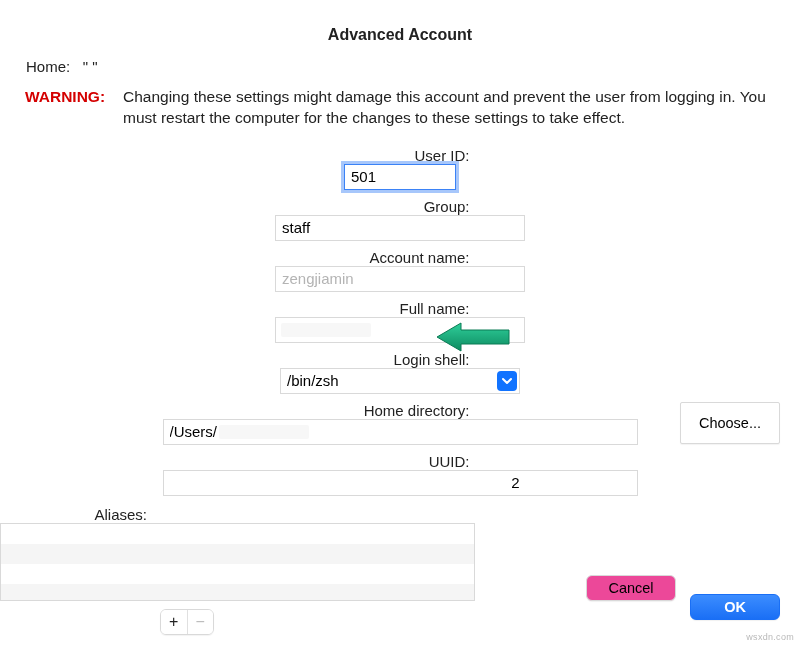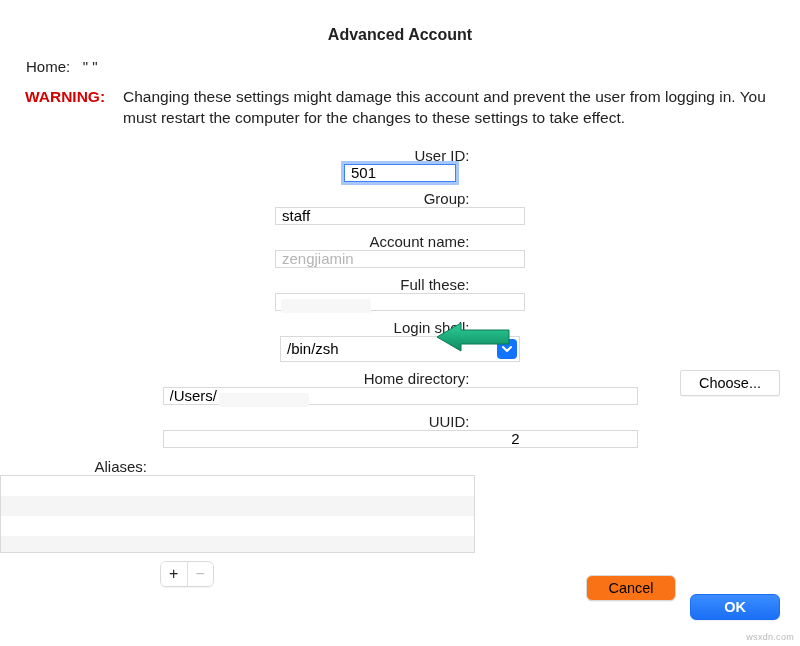--- a/index.html
+++ b/index.html
@@ -53,21 +53,21 @@
     flex-shrink: 0;
     font-size: 15px;
   }
   .field-col {
     position: relative;
     flex: 0 0 auto;
   }
   input.textfield {
     font: inherit;
     font-size: 15px;
-    height: 18px;
+    height: 26px;
     padding: 2px 6px;
     border: 1px solid #d9d9d9;
     background: #fff;
     outline: none;
   }
   input.textfield.focused {
     border: 1px solid #3b82f6;
     box-shadow: 0 0 0 3px rgba(59,130,246,0.45);
   }
   input.textfield[readonly] { color: #999; }
@@ -141,36 +141,36 @@
     right: 20px;
     display: flex;
     gap: 14px;
   }
   .btn {
     height: 26px;
     min-width: 90px;
     padding: 0 18px;
     border-radius: 6px;
     border: 1px solid #d9d9d9;
-    background: #f97316;
+    background: #ec4899;
     font: inherit;
     font-size: 14.5px;
     cursor: pointer;
     box-shadow: 0 1px 1px rgba(0,0,0,0.06);
   }
   .btn.primary {
     background: linear-gradient(#3c8dff,#1a6ff5);
     border: 1px solid #1a6ff5;
     color: #fff;
     font-weight: 700;
     margin-top: 19px;
   }
   .choose-btn {
     position: absolute;
-    height: 26px;
+    height: 42px;
     padding: 0 18px;
     border-radius: 2px;
     border: 1px solid #d9d9d9;
     background: #fff;
     font: inherit;
     font-size: 14.5px;
     cursor: pointer;
     box-shadow: 0 1px 1px rgba(0,0,0,0.05);
   }
   .arrow-annot {
@@ -223,21 +223,21 @@
 </div>
 
 <div class="form-row">
   <div class="label-col">Account name:</div>
   <div class="field-col">
     <input class="textfield" readonly="" style="width: 250px; color: rgb(180, 180, 180);" value="zengjiamin">
   </div>
 </div>
 
 <div class="form-row">
-  <div class="label-col">Full these:</div>
+  <div class="label-col">Full name:</div>
   <div class="field-col" style="position:relative">
     <input class="textfield" style="width: 250px;" value="">
     <span class="redact" style="position:absolute;left:6px;top:6px;width:90px"></span>
   </div>
 </div>
 
 <div class="form-row">
   <div class="label-col">Login shell:</div>
   <div class="field-col">
     <div class="combo-wrap">

